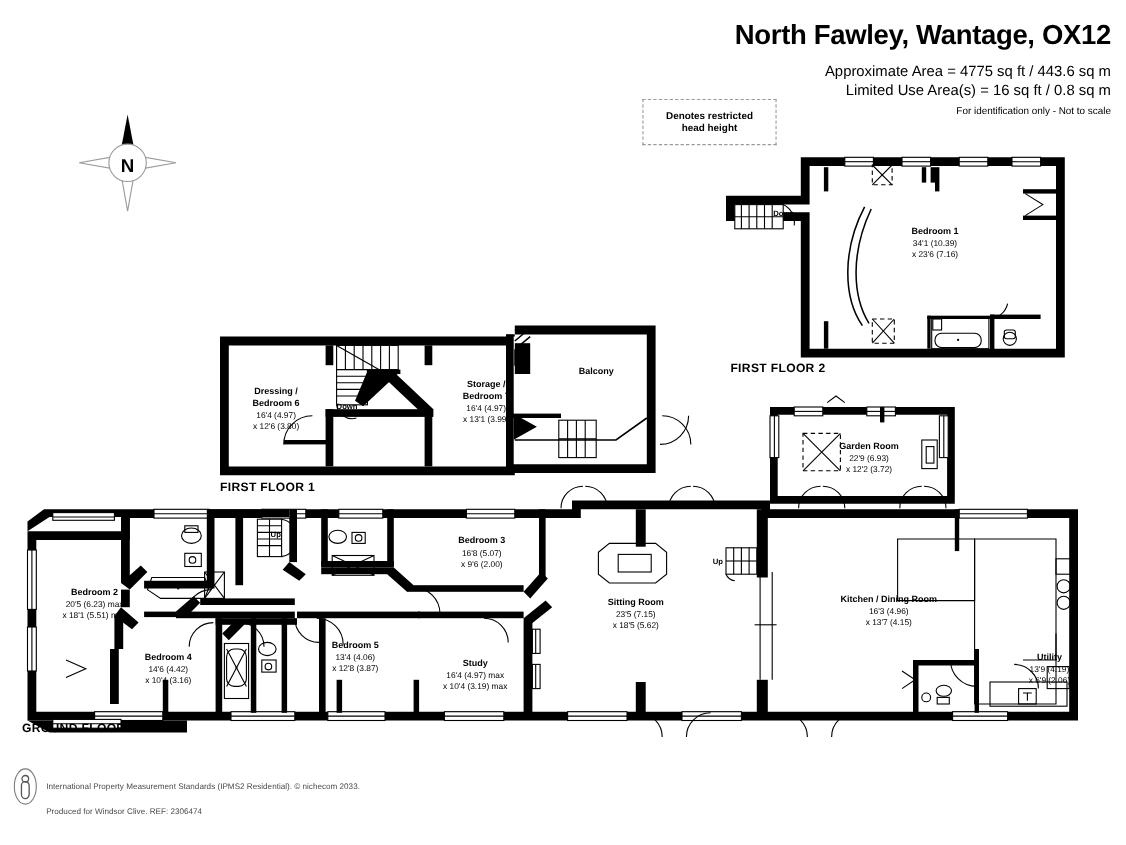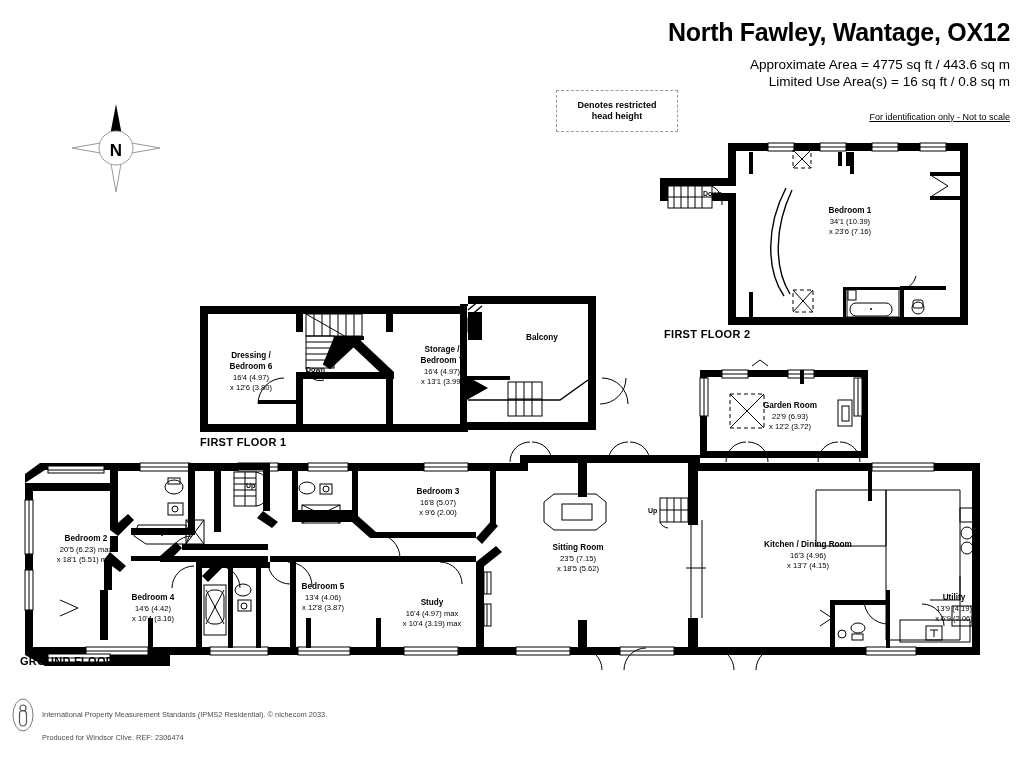--- a/index.html
+++ b/index.html
@@ -15,22 +15,22 @@
   .rmdim{font-size:7.6px;text-anchor:middle;}
   .tiny{font-size:7px;font-weight:bold;}
   .wall{fill:#000;}
   .thin{fill:none;stroke:#000;stroke-width:1;}
   .thin2{fill:none;stroke:#000;stroke-width:1.4;}
   .dash{fill:none;stroke:#000;stroke-width:1;stroke-dasharray:4 3;}
   .win{fill:none;stroke:#000;stroke-width:1;}
   .hdr{position:absolute;right:14px;top:18px;text-align:right;}
   .hdr .ttl{display:block;margin-bottom:9px;}
   .hdr .sub{display:block;line-height:1.28;}
-  .hdr .subsm{display:block;margin-top:21px;text-decoration:underline;}
-  .legendbox{position:absolute;left:556px;top:90px;width:120px;height:40px;
+  .hdr .subsm{display:block;margin-top:5px;}
+  .legendbox{position:absolute;left:584px;top:90px;width:120px;height:40px;
      border:1px dashed #9a9a9a;display:flex;align-items:center;justify-content:center;}
   .legendbox span{font-size:9px;font-weight:bold;text-align:center;line-height:1.2;}
   .footer{position:absolute;left:12px;top:698px;display:flex;gap:8px;align-items:flex-start;}
   .footer .txt{font-size:7.4px;color:#4b4b4b;line-height:1.55;white-space:pre-line;}
 </style>
 </head>
 <body>
 
 <div class="hdr">
   <span class="ttl">North Fawley, Wantage, OX12</span>

